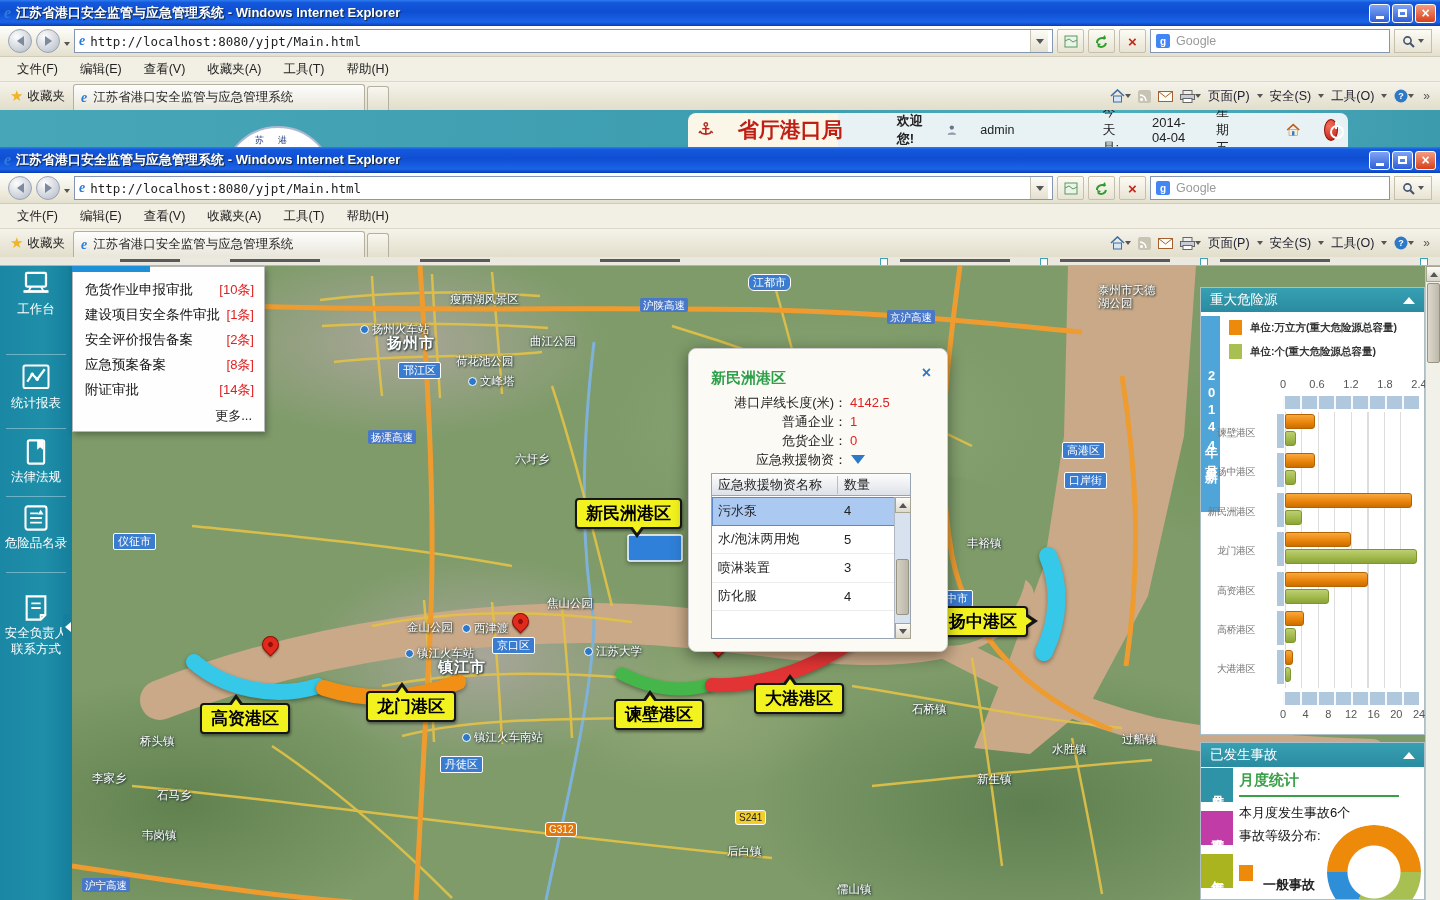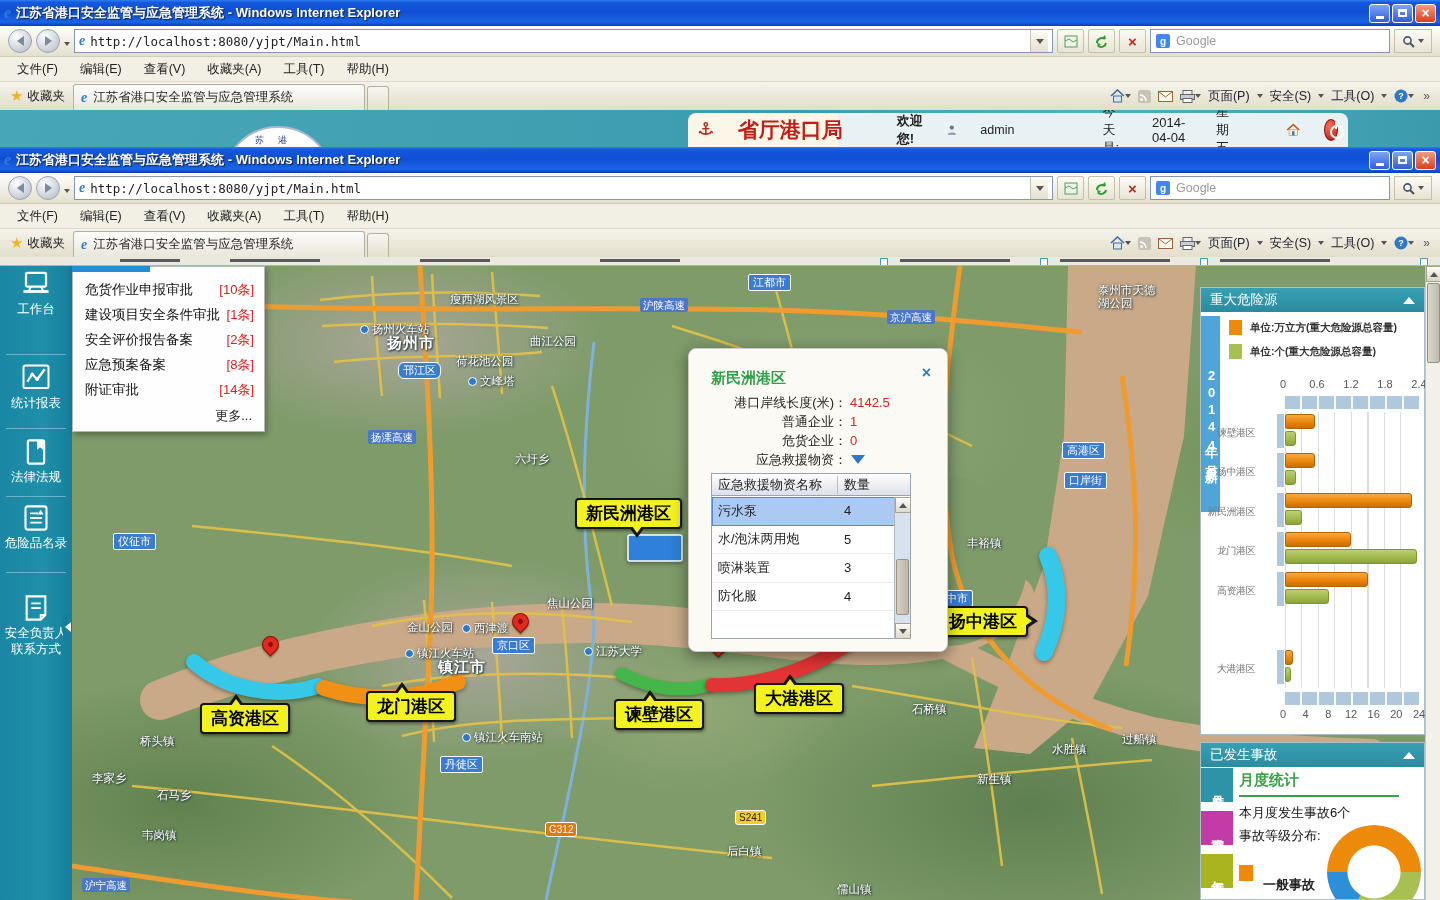--- a/index.html
+++ b/index.html
@@ -548,25 +548,25 @@
           <rect id="area-xinminzhou" data-name="port-area-xinminzhou" x="556" y="269" width="54" height="26" rx="2" stroke="#fff" stroke-width="1.5" fill="#2F80D8"></rect>
           <path id="area-yangzhong" data-name="port-area-yangzhong" d="M976 290 C988 318 988 352 972 386" stroke-width="18" stroke="#35C8E8"></path>
           <path id="area-gaozi" data-name="port-area-gaozi" d="M122 396 C152 422 202 434 246 420" stroke-width="16" stroke="#35C8E8"></path>
           <path id="area-longmen" data-name="port-area-longmen" d="M252 422 C292 435 342 435 386 416" stroke-width="16" stroke="#F29016"></path>
           <path id="area-jianbi" data-name="port-area-jianbi" d="M550 408 C582 424 612 426 636 419" stroke-width="13" stroke="#44B64A"></path>
           <path id="area-dagang" data-name="port-area-dagang" d="M640 419 C692 421 752 400 800 360" stroke-width="14" stroke="#E23434"></path>
         </g>
       </svg>
       <div id="map-labels">
           <span class="town town wrap" data-name="map-label-town" style="left: 1026px; top: 18px;">泰州市天德湖公园</span>
-          <span class="town bluebox" data-name="map-label-bluebox" style="left: 676px; top: 8px;">江都市</span>
+          <span class="town bluebox" data-name="map-label-bluebox" style="left: 676px; top: 8px; border-radius: 6px;">江都市</span>
           <span class="town town" data-name="map-label-town" style="left: 378px; top: 26px;">瘦西湖风景区</span>
           <span class="town poi" data-name="map-label-poi" style="left: 288px; top: 56px;"><span class="poi-dot" data-name="poi-dot-icon"></span>扬州火车站</span>
           <span class="town city" data-name="map-label-city" style="left: 315px; top: 68px;">扬州市</span>
-          <span class="town bluebox" data-name="map-label-bluebox" style="left: 326px; top: 96px; border-radius: 6px;">邗江区</span>
+          <span class="town bluebox" data-name="map-label-bluebox" style="left: 326px; top: 96px;">邗江区</span>
           <span class="town town" data-name="map-label-town" style="left: 384px; top: 88px;">荷花池公园</span>
           <span class="town poi" data-name="map-label-poi" style="left: 396px; top: 108px;"><span class="poi-dot" data-name="poi-dot-icon"></span>文峰塔</span>
           <span class="town town" data-name="map-label-town" style="left: 458px; top: 68px;">曲江公园</span>
           <span class="town town" data-name="map-label-town" style="left: 443px; top: 186px;">六圩乡</span>
           <span class="town bluebox" data-name="map-label-bluebox" style="left: 41px; top: 267px;">仪征市</span>
           <span class="town hwy" data-name="map-label-hwy" style="left: 568px; top: 32px;">沪陕高速</span>
           <span class="town hwy" data-name="map-label-hwy" style="left: 815px; top: 44px;">京沪高速</span>
           <span class="town hwy" data-name="map-label-hwy" style="left: 296px; top: 164px;">扬溧高速</span>
           <span class="town hwy" data-name="map-label-hwy" style="left: 10px; top: 612px;">沪宁高速</span>
           <span class="town town" data-name="map-label-town" style="left: 895px; top: 270px;">丰裕镇</span>
@@ -793,20 +793,26 @@
               <span class="hz-bandcell" data-name="category-band"></span>
               <span class="hz-bar o" data-name="bar-volume" style="width: 66px;"></span>
               <span class="hz-bar g" data-name="bar-count" style="width: 132px;"></span>
             </div>
             <div class="hz-row" data-name="hazard-row" style="top: 157.6px;">
               <span class="hz-lab" data-name="hazard-category-label">高资港区</span>
               <span class="hz-bandcell" data-name="category-band"></span>
               <span class="hz-bar o" data-name="bar-volume" style="width: 82.5px;"></span>
               <span class="hz-bar g" data-name="bar-count" style="width: 44px;"></span>
             </div>
+            <div class="hz-row" data-name="hazard-row" style="top: 197px;">
+              <span class="hz-lab" data-name="hazard-category-label">高桥港区</span>
+              <span class="hz-bandcell" data-name="category-band"></span>
+              <span class="hz-bar o" data-name="bar-volume" style="width: 19.25px;"></span>
+              <span class="hz-bar g" data-name="bar-count" style="width: 11px;"></span>
+            </div>
             <div class="hz-row" data-name="hazard-row" style="top: 236.4px;">
               <span class="hz-lab" data-name="hazard-category-label">大港港区</span>
               <span class="hz-bandcell" data-name="category-band"></span>
               <span class="hz-bar o" data-name="bar-volume" style="width: 8.25px;"></span>
               <span class="hz-bar g" data-name="bar-count" style="width: 5.5px;"></span>
             </div>
           </div>
         <div class="hz-band bottom" data-name="hazard-range-band-bottom"></div>
         <div class="hz-axis bottom" id="hz-axis-bottom" data-name="hazard-axis-bottom">
             <span data-name="axis-tick-label" style="left: 82px;">0</span>

